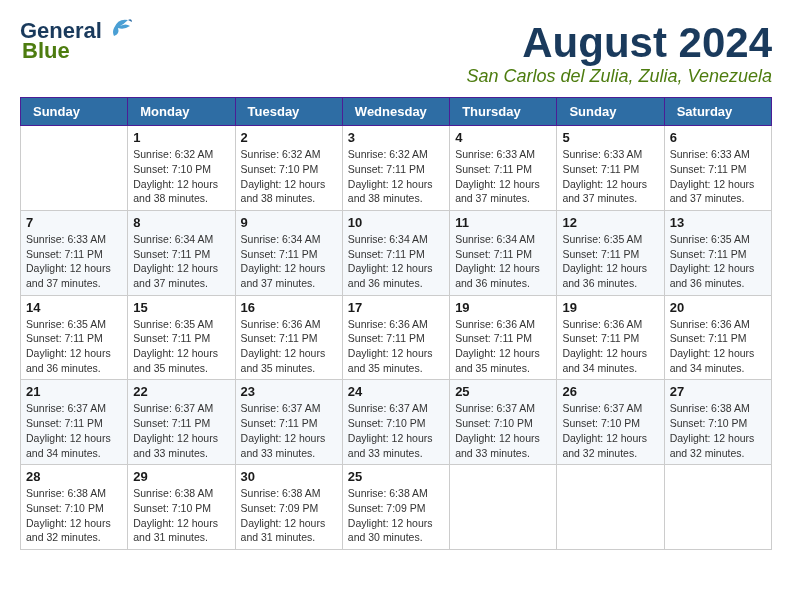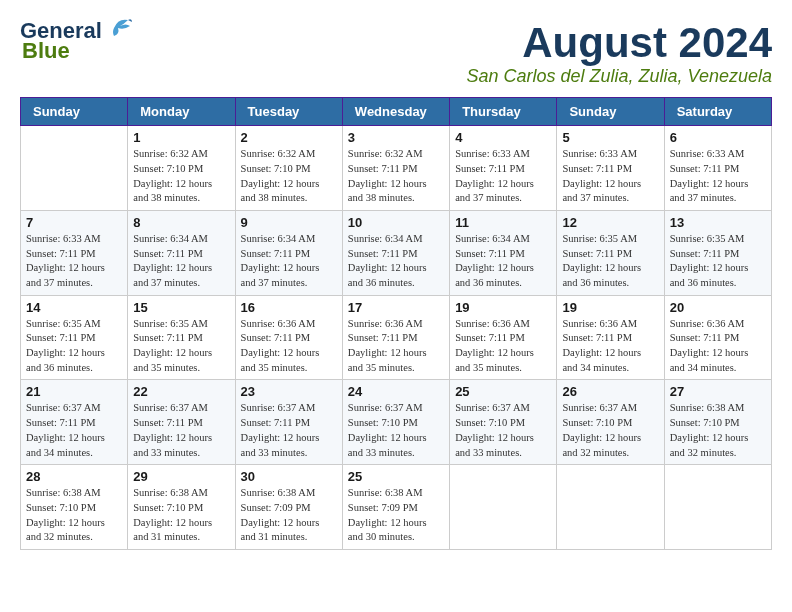--- a/index.html
+++ b/index.html
@@ -60,21 +60,20 @@
     .day-number {
       font-weight: bold;
       font-size: 13px;
       color: #1a1a1a;
       margin-bottom: 2px;
     }
     .day-info {
       color: #333;
       font-size: 10.5px;
       line-height: 1.4;
-      font-family: Liberation Serif, serif;
     }
     .empty-cell {
       background: #fff;
     }
     .row-shaded td {
       background-color: #f5f8fb;
     }
     .row-white td {
       background-color: #fff;
     }

